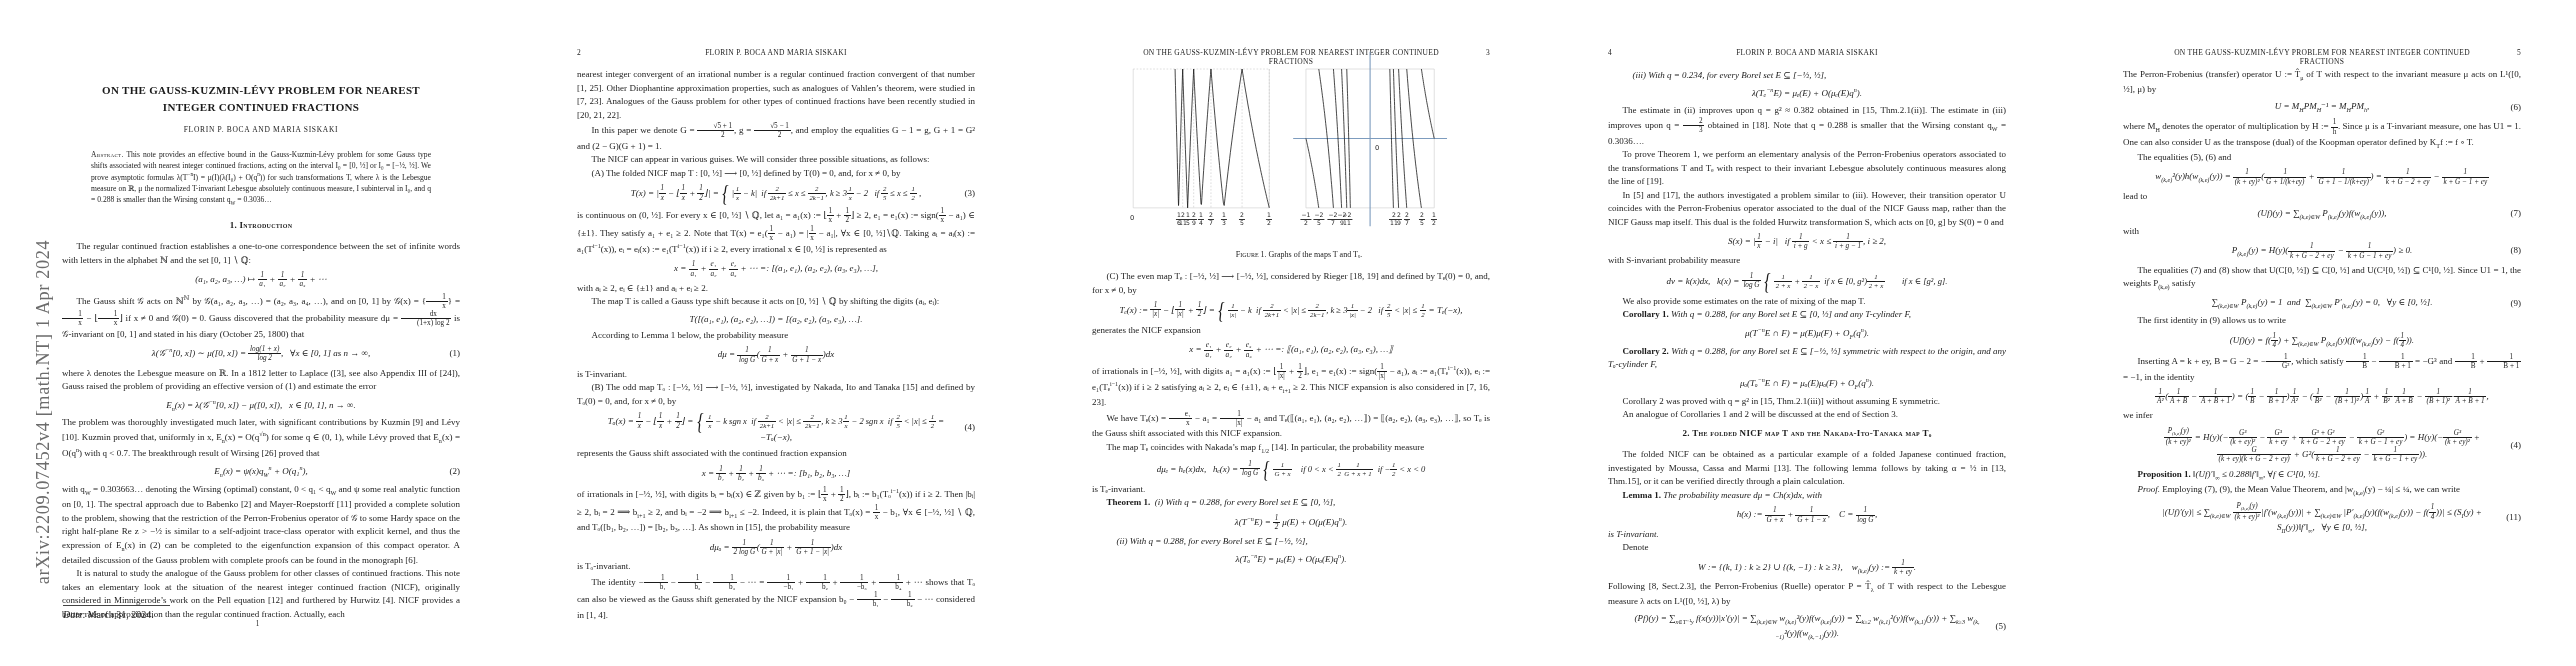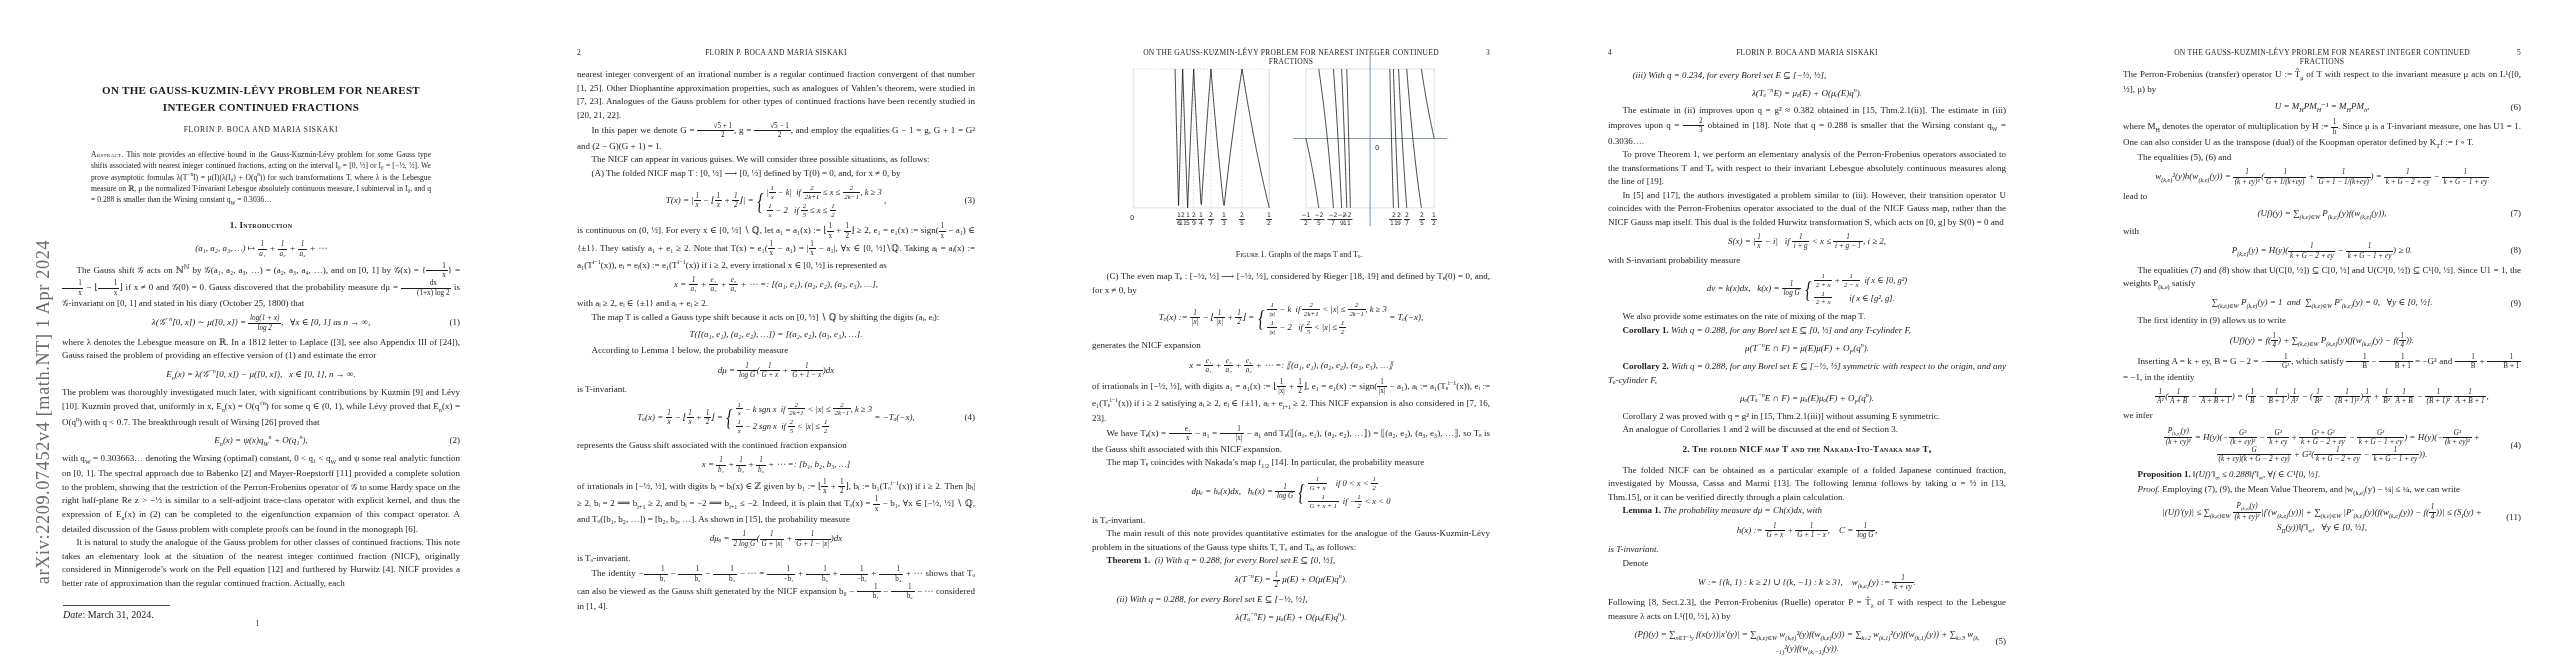--- a/index.html
+++ b/index.html
@@ -29,21 +29,21 @@
   .eq{display:flex;align-items:center;margin:3.9px 0;}
   .eq .sp{width:25.6px;flex:none;}
   .eq .eqb{flex:1;text-align:center;font-style:italic;line-height:1.35;}
   .eq .eqn{width:25.6px;flex:none;text-align:right;font-style:normal;}
   .fr{display:inline-block;vertical-align:-0.55em;text-align:center;font-size:.8em;line-height:1.15;}
   .fr .nm{display:block;padding:0 1.7px;border-bottom:0.6px solid #1b1b1b;}
   .fr .dn{display:block;padding:0 1.7px;}
   sup,sub{font-size:.68em;}
   .cases{display:inline-flex;align-items:center;vertical-align:middle;}
   .cases .cbr{font-size:2.5em;font-weight:100;line-height:.85;margin-right:1.7px;transform:scaleX(.7);}
-  .cases .crows{display:inline-flex;flex-direction:column;row-gap:1.1px;text-align:left;font-size:.95em;}
+  .cases .crows{display:inline-flex;row-gap:1.1px;text-align:left;font-size:.95em;align-items:flex-end;}
   .figwrap{position:relative;height:196px;margin-top:-18.3px;}
   .figwrap svg{position:absolute;left:-6.1px;top:0;}
   .axlab{position:absolute;transform:translateX(-50%);font-size:6.1px;font-style:normal;
          font-family:"DejaVu Sans","Liberation Sans",sans-serif;color:#222;white-space:nowrap;}
   .axfr{display:inline-block;text-align:center;line-height:1.12;vertical-align:middle;}
   .axfr .nm2{display:block;border-bottom:0.6px solid #333;padding:0 1.1px;}
   .axfr .dn2{display:block;padding:0 1.1px;}
   .zero0{position:absolute;font-size:6.7px;font-family:"DejaVu Sans","Liberation Sans",sans-serif;color:#222;}
   .caption{text-align:center;font-size:8px;margin:3.3px 22px 9px 22px;text-indent:0;}
   .caption .sc{font-variant:small-caps;margin-left:16px;}
@@ -57,20 +57,21 @@
 <body>
 
 <div id="canvas">
   <div class="page" id="pg0" style="left:0">
     <div class="stamp">arXiv:2209.07452v4  [math.NT]  1 Apr 2024</div>
   <div class="content pad1">
         <div class="title">ON THE GAUSS-KUZMIN-LÉVY PROBLEM FOR NEAREST INTEGER CONTINUED FRACTIONS</div>
         <div class="authors">FLORIN P. BOCA AND MARIA SISKAKI</div>
         <div class="abstract"><span class="abslabel">Abstract.</span> This note provides an effective bound in the Gauss-Kuzmin-Lévy problem for some Gauss type shifts associated with nearest integer continued fractions, acting on the interval I₀ = [0, ½] or I₀ = [−½, ½]. We prove asymptotic formulas λ(T<sup>−n</sup>I) = μ(I)(λ(I₀) + O(q<sup>n</sup>)) for such transformations T, where λ is the Lebesgue measure on ℝ, μ the normalized T-invariant Lebesgue absolutely continuous measure, I subinterval in I₀, and q = 0.288 is smaller than the Wirsing constant q<sub>W</sub> = 0.3036…</div>
         <div class="sec">1. Introduction</div>
+        <p class="para">The regular continued fraction establishes a one-to-one correspondence between the set of infinite words with letters in the alphabet ℕ and the set [0, 1] ∖ ℚ:</p>
         <div class="eq">
           <span class="sp"></span>
           <span class="eqb">(a₁, a₂, a₃, …) ↦ <span class="fr"><span class="nm">1</span><span class="dn">a₁</span></span> + <span class="fr"><span class="nm">1</span><span class="dn">a₂</span></span> + <span class="fr"><span class="nm">1</span><span class="dn">a₃</span></span> + ⋯</span>
           <span class="eqn"></span>
         </div>
         <p class="para">The Gauss shift 𝒢 acts on ℕ<sup>ℕ</sup> by 𝒢(a₁, a₂, a₃, …) = (a₂, a₃, a₄, …), and on [0, 1] by 𝒢(x) = {<span class="fr"><span class="nm">1</span><span class="dn">x</span></span>} = <span class="fr"><span class="nm">1</span><span class="dn">x</span></span> − ⌊<span class="fr"><span class="nm">1</span><span class="dn">x</span></span>⌋ if x ≠ 0 and 𝒢(0) = 0. Gauss discovered that the probability measure dμ = <span class="fr"><span class="nm">dx</span><span class="dn">(1+x) log 2</span></span> is 𝒢-invariant on [0, 1] and stated in his diary (October 25, 1800) that</p>
         <div class="eq">
           <span class="sp"></span>
           <span class="eqb">λ(𝒢<sup>−n</sup>[0, x]) ∼ μ([0, x]) = <span class="fr"><span class="nm">log(1 + x)</span><span class="dn">log 2</span></span>,&nbsp;&nbsp;&nbsp;∀x ∈ [0, 1] as n → ∞,</span>
           <span class="eqn">(1)</span>
@@ -131,20 +132,21 @@
           <span class="eqb">T([(a₁, e₁), (a₂, e₂), …]) = [(a₂, e₂), (a₃, e₃), …].</span>
           <span class="eqn"></span>
         </div>
         <p class="para">According to Lemma 1 below, the probability measure</p>
         <div class="eq">
           <span class="sp"></span>
           <span class="eqb">dμ = <span class="fr"><span class="nm">1</span><span class="dn">log G</span></span>(<span class="fr"><span class="nm">1</span><span class="dn">G + x</span></span> + <span class="fr"><span class="nm">1</span><span class="dn">G + 1 − x</span></span>)dx</span>
           <span class="eqn"></span>
         </div>
         <p class="para ni">is T-invariant.</p>
+        <p class="para">(B) The odd map Tₒ : [−½, ½] ⟶ [−½, ½], investigated by Nakada, Ito and Tanaka [15] and defined by Tₒ(0) = 0, and, for x ≠ 0, by</p>
         <div class="eq">
           <span class="sp"></span>
           <span class="eqb">Tₒ(x) = <span class="fr"><span class="nm">1</span><span class="dn">x</span></span> − ⌊<span class="fr"><span class="nm">1</span><span class="dn">x</span></span> + <span class="fr"><span class="nm">1</span><span class="dn">2</span></span>⌋ = <span class="cases">
               <span class="cbr">{</span>
               <span class="crows">
                 <span class="crow"><span class="fr"><span class="nm">1</span><span class="dn">x</span></span> − k sgn x&nbsp;&nbsp;if <span class="fr"><span class="nm">2</span><span class="dn">2k+1</span></span> &lt; |x| ≤ <span class="fr"><span class="nm">2</span><span class="dn">2k−1</span></span>, k ≥ 3</span>
                 <span class="crow"><span class="fr"><span class="nm">1</span><span class="dn">x</span></span> − 2 sgn x&nbsp;&nbsp;if <span class="fr"><span class="nm">2</span><span class="dn">5</span></span> &lt; |x| ≤ <span class="fr"><span class="nm">1</span><span class="dn">2</span></span></span>
               </span>
             </span> = −Tₒ(−x),</span>
           <span class="eqn">(4)</span>
@@ -254,21 +256,20 @@
           <span class="eqb">dμₑ = hₑ(x)dx,&nbsp;&nbsp;&nbsp;hₑ(x) = <span class="fr"><span class="nm">1</span><span class="dn">log G</span></span> <span class="cases">
               <span class="cbr">{</span>
               <span class="crows">
                 <span class="crow"><span class="fr"><span class="nm">1</span><span class="dn">G + x</span></span>&nbsp;&nbsp;&nbsp;&nbsp;if 0 &lt; x &lt; <span class="fr"><span class="nm">1</span><span class="dn">2</span></span></span>
                 <span class="crow"><span class="fr"><span class="nm">1</span><span class="dn">G + x + 1</span></span>&nbsp;&nbsp;if −<span class="fr"><span class="nm">1</span><span class="dn">2</span></span> &lt; x &lt; 0</span>
               </span>
             </span></span>
           <span class="eqn"></span>
         </div>
         <p class="para ni">is Tₑ-invariant.</p>
-        <p class="para">The main result of this note provides quantitative estimates for the analogue of the Gauss-Kuzmin-Lévy problem in the situations of the Gauss type shifts T, Tₒ and Tₑ, as follows:</p>
         <p class="para thm"><span class="thmlabel">Theorem 1.</span><span class="thmtext">&nbsp;&nbsp;(i) With q = 0.288, for every Borel set E ⊆ [0, ½],</span></p>
         <div class="eq">
           <span class="sp"></span>
           <span class="eqb">λ(T<sup>−n</sup>E) = <span class="fr"><span class="nm">1</span><span class="dn">2</span></span> μ(E) + O(μ(E)q<sup>n</sup>).</span>
           <span class="eqn"></span>
         </div>
         <p class="itm">(ii) With q = 0.288, for every Borel set E ⊆ [−½, ½],</p>
         <div class="eq">
           <span class="sp"></span>
           <span class="eqb">λ(Tₒ<sup>−n</sup>E) = μₒ(E) + O(μₒ(E)q<sup>n</sup>).</span>

